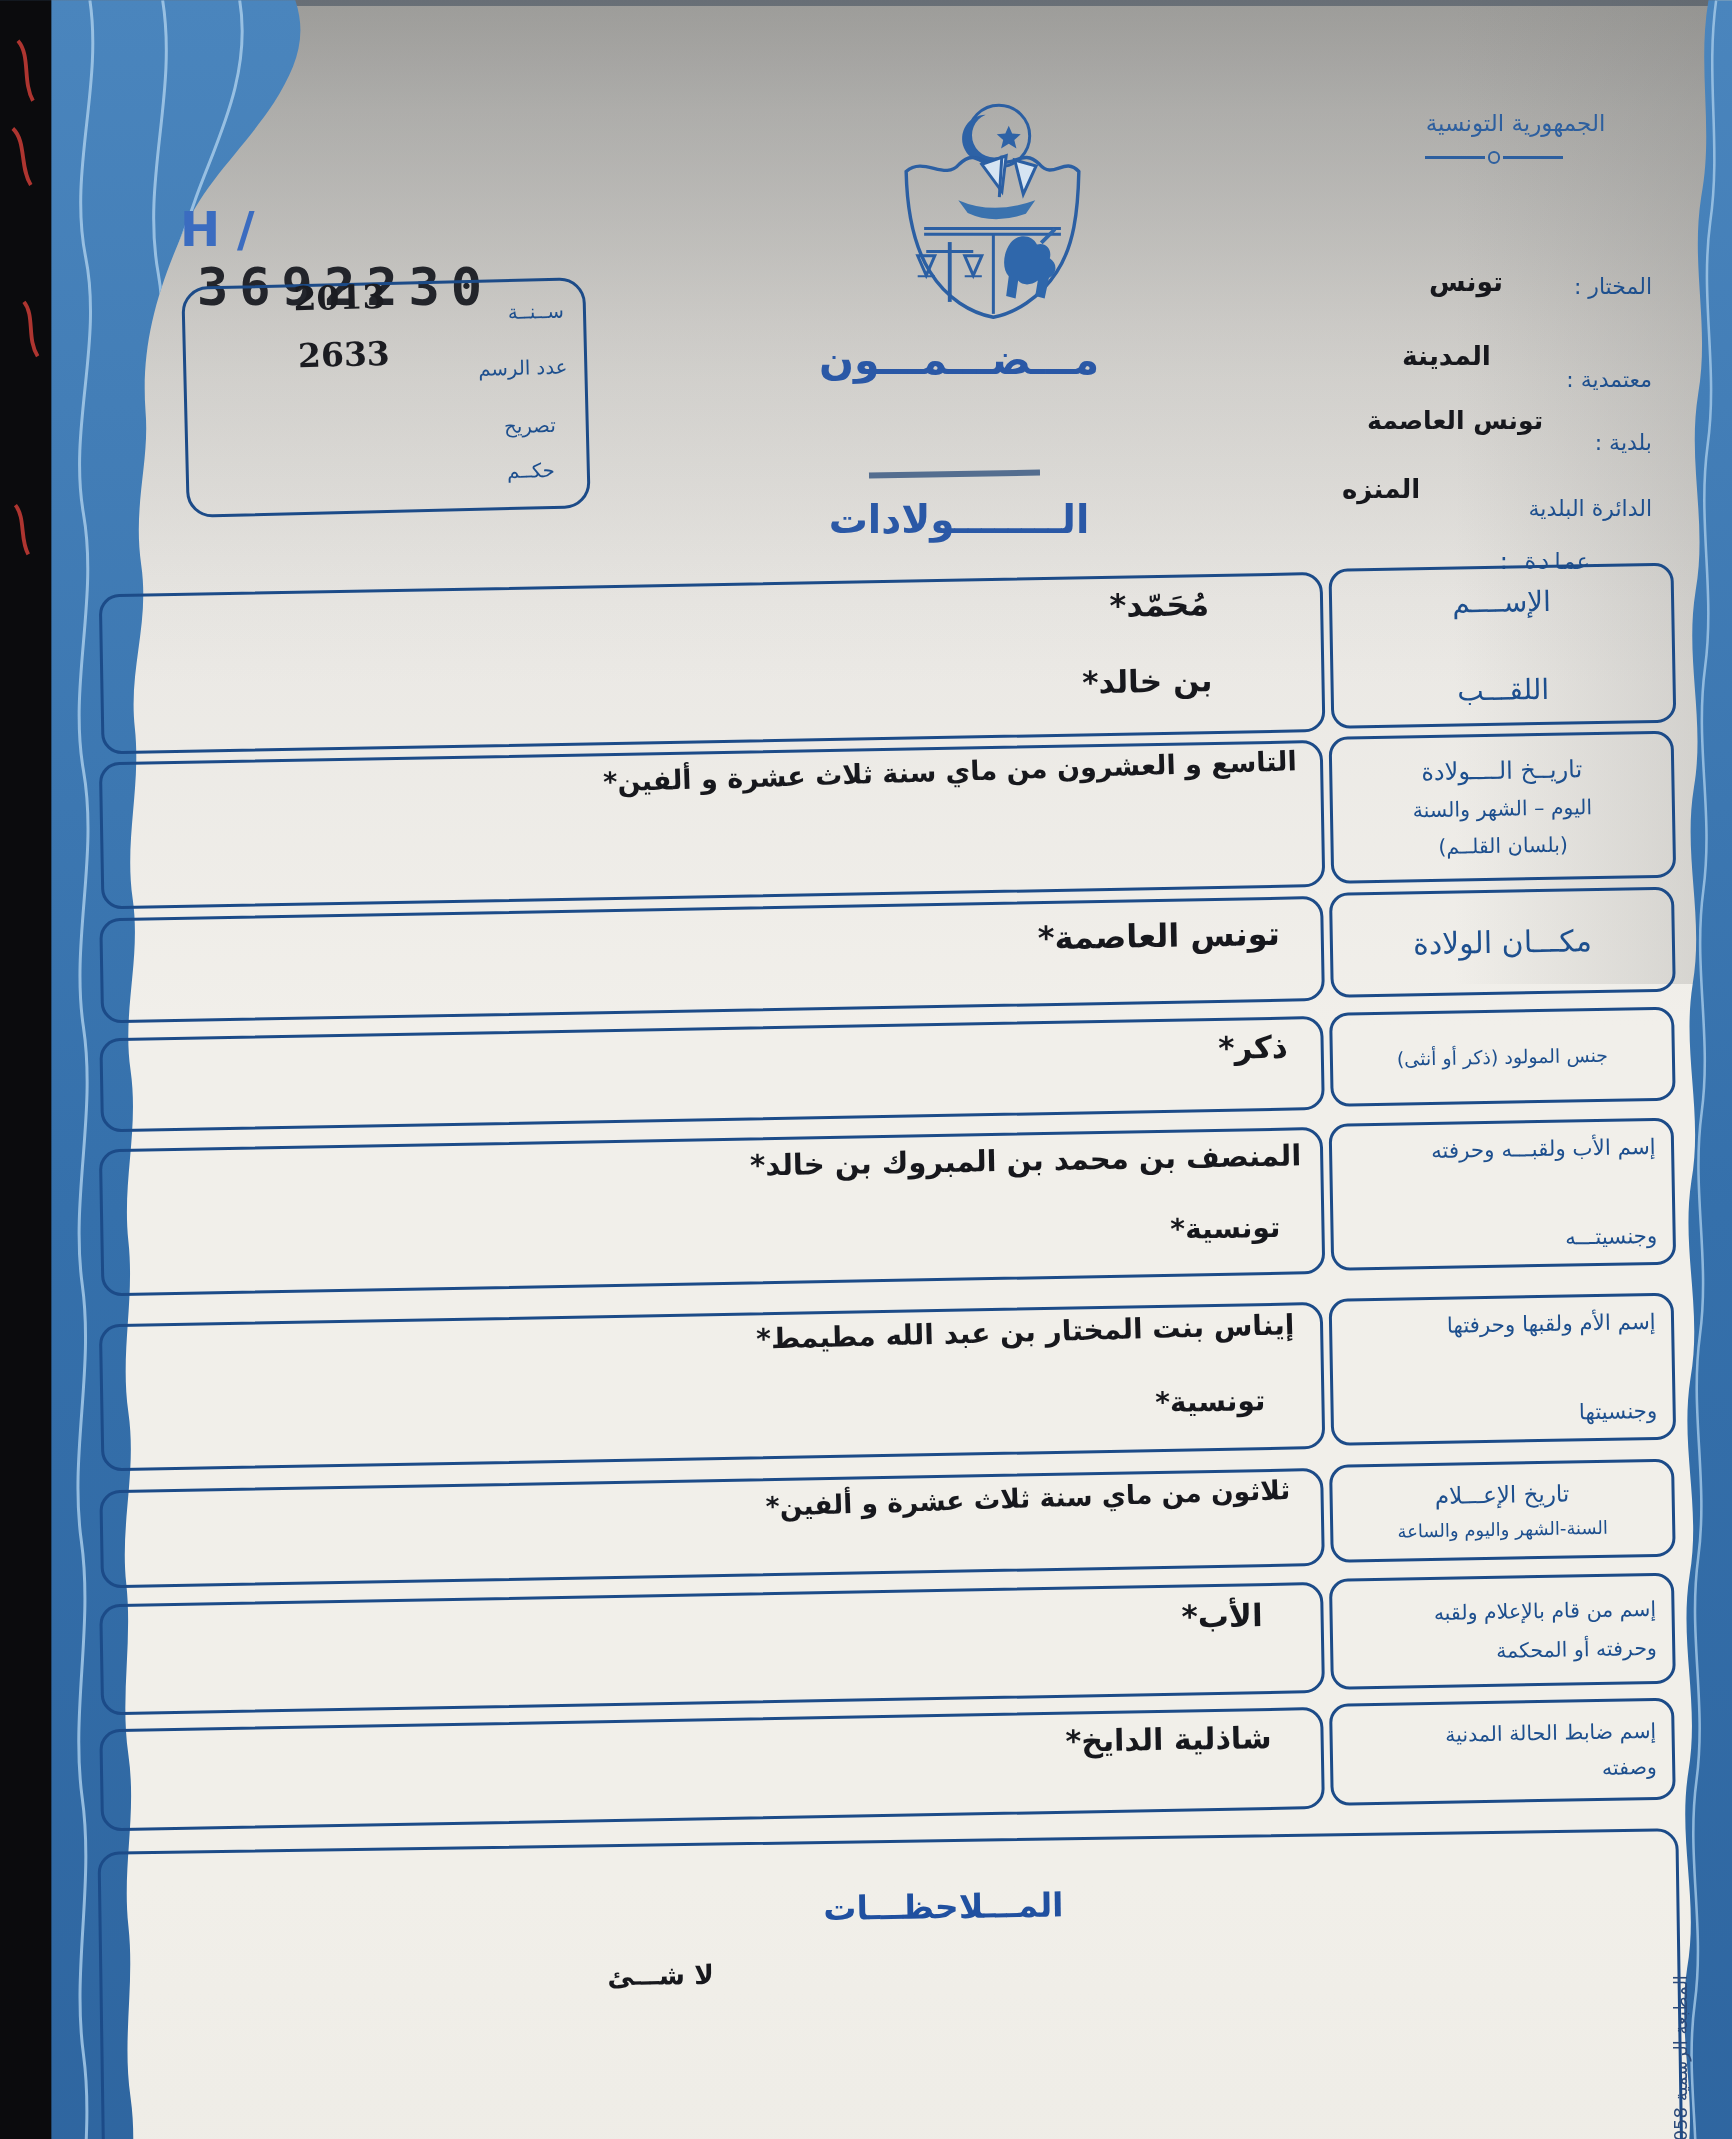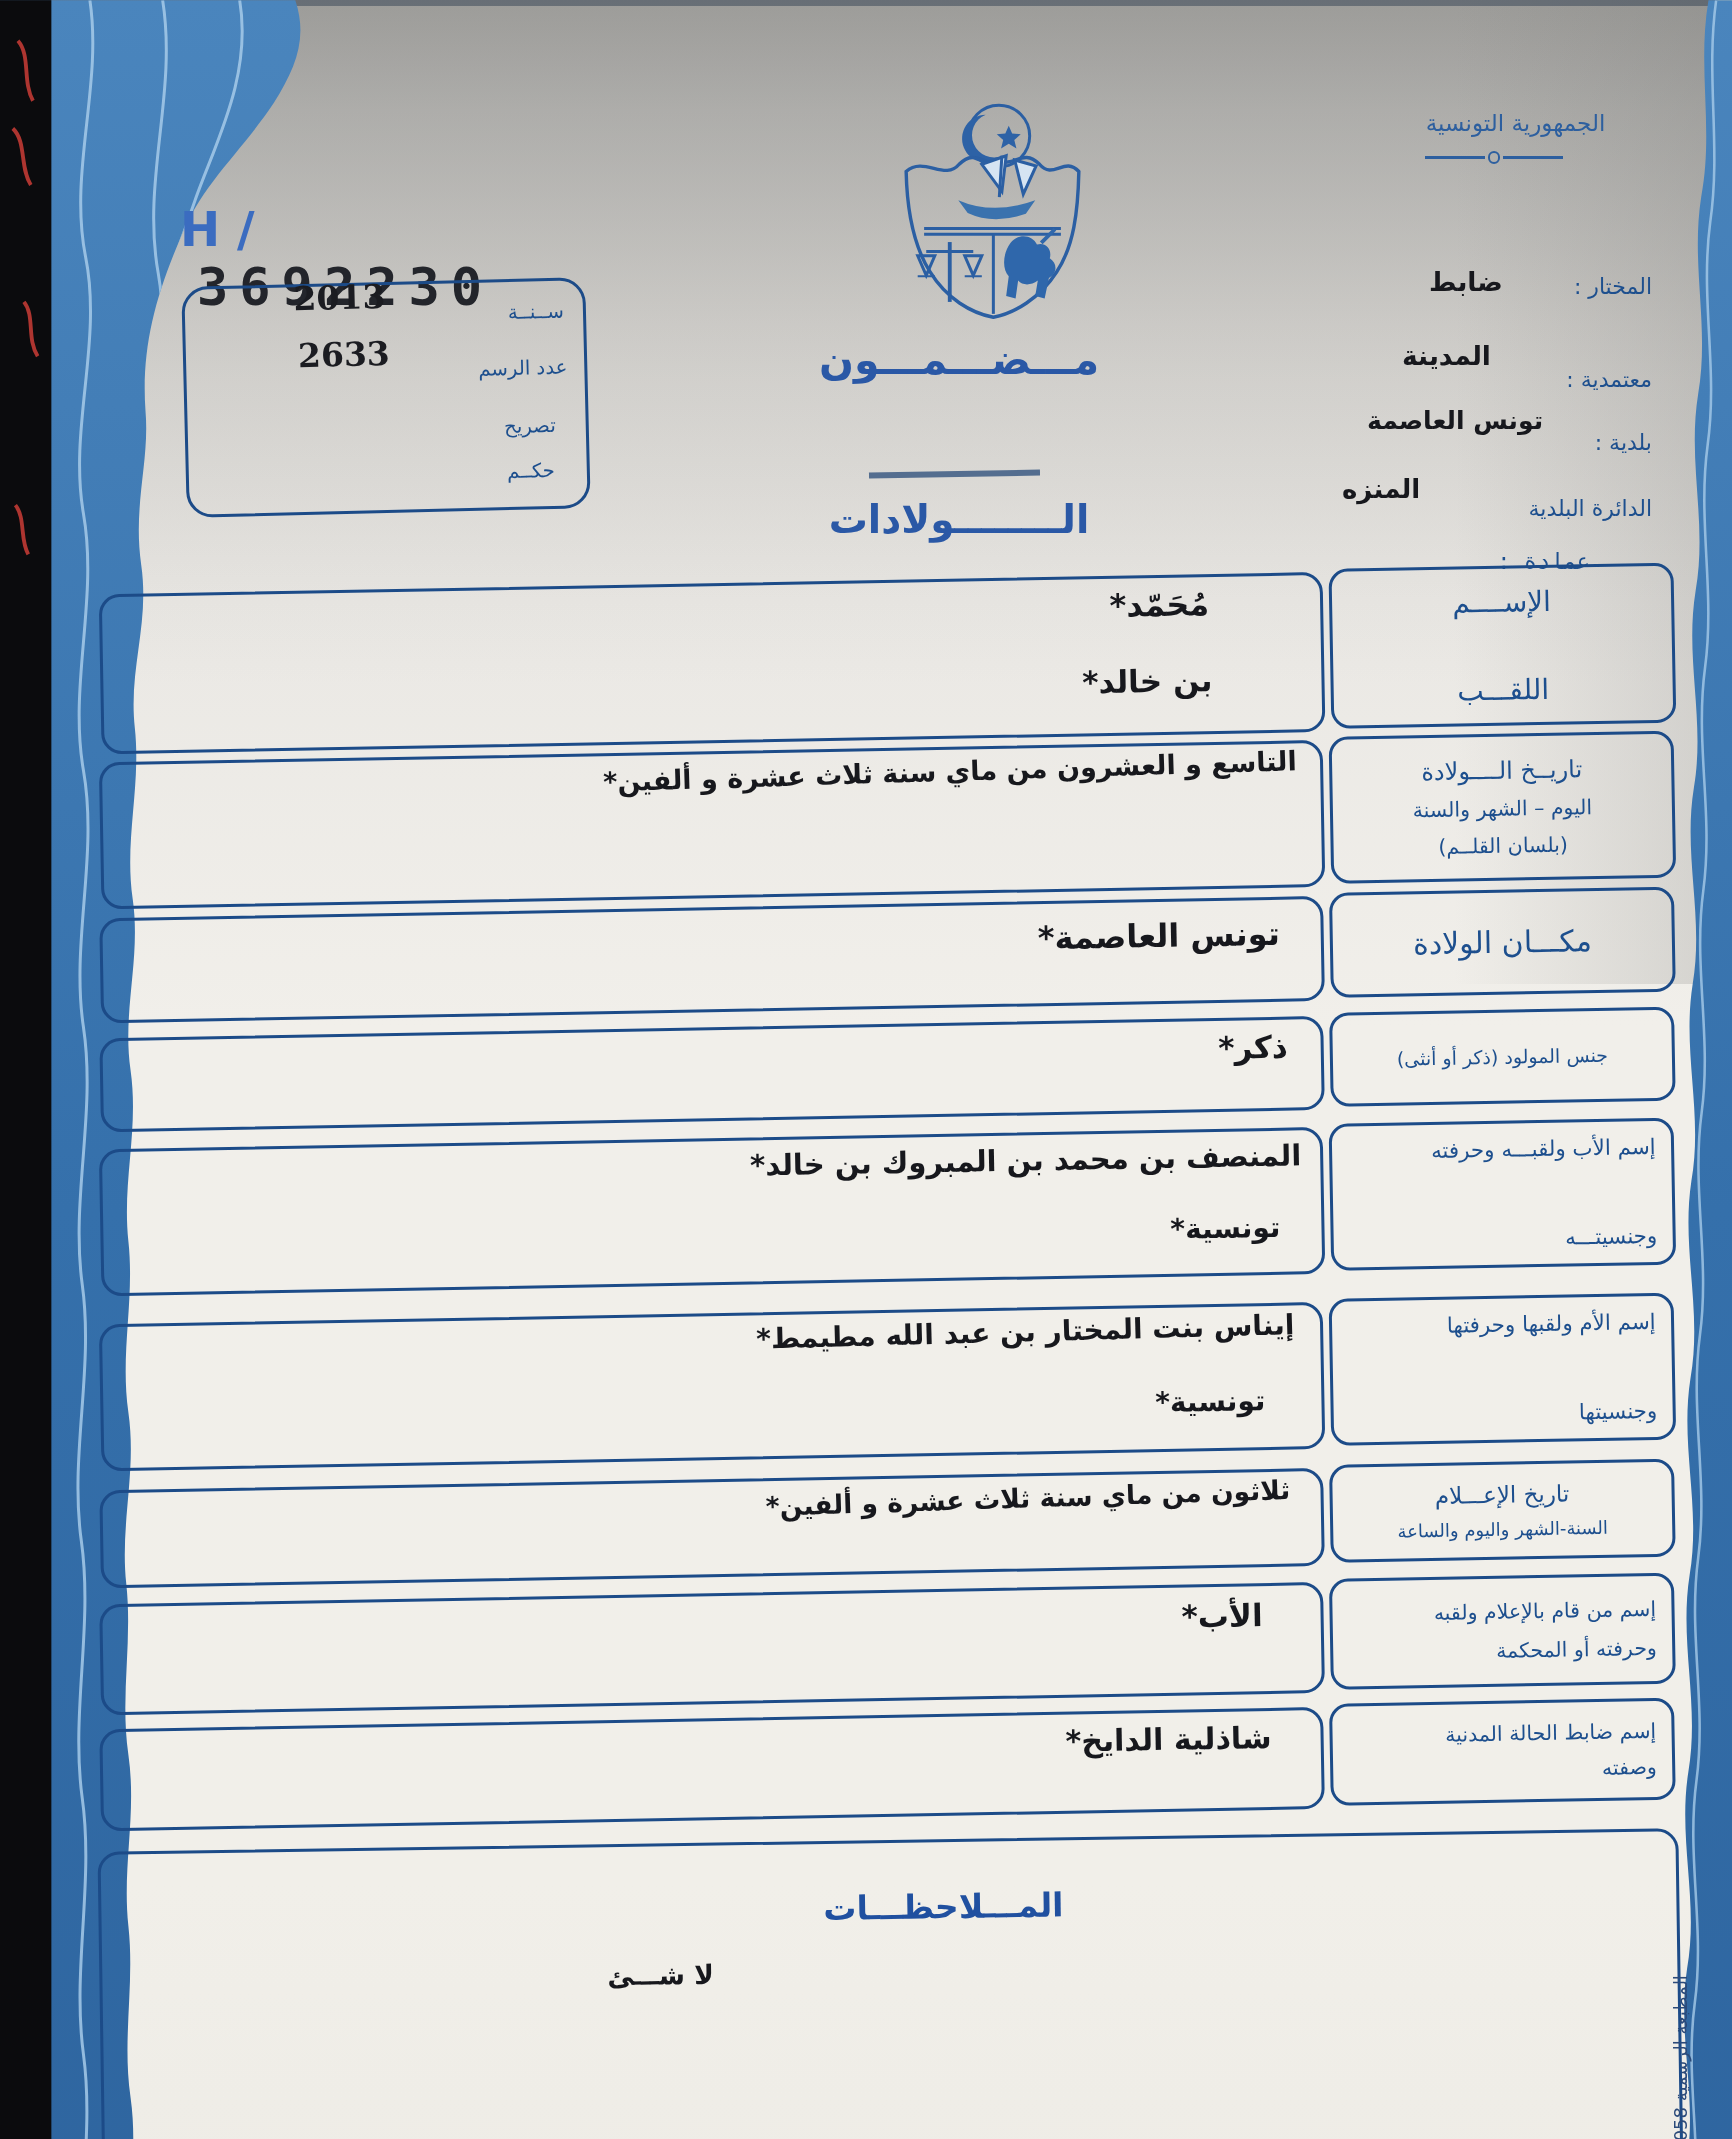--- a/index.html
+++ b/index.html
@@ -118,21 +118,21 @@
   <div class="abs rtl inkblue" style="left:959px;top:336px;transform:translateX(-50%);font-size:41px;font-weight:bold;white-space:nowrap;">مـــضـــمـــون</div>
   <div class="abs" style="left:869px;top:471px;width:171px;height:5.6px;background:#3c5a82;opacity:.85;transform:rotate(-1deg);"></div>
   <div class="abs rtl inkblue" style="left:959px;top:497px;transform:translateX(-50%);font-size:39px;font-weight:bold;white-space:nowrap;">الــــــــولادات</div>
 
   <div class="abs rtl" style="left:1387px;top:110px;width:257px;text-align:center;font-size:23px;color:#2d5f9f;">الجمهورية التونسية</div>
   <div class="abs" style="left:1425px;top:151px;">
     <span class="ornline"></span><span class="orndot"></span><span class="ornline"></span>
   </div>
 
   <div class="abs rtl blue" style="left:1547px;top:274px;width:105px;font-size:22px;">المختار :</div>
-  <div class="abs rtl val" style="left:1429px;top:266px;font-size:26.5px;">ضابط</div>
+  <div class="abs rtl val" style="left:1429px;top:266px;font-size:26.5px;">تونس</div>
 
   <div class="abs rtl blue" style="left:1536px;top:367px;width:116px;font-size:22px;">معتمدية :</div>
   <div class="abs rtl val" style="left:1402px;top:340px;font-size:26.5px;">المدينة</div>
 
   <div class="abs rtl blue" style="left:1566px;top:430px;width:86px;font-size:22px;">بلدية :</div>
   <div class="abs rtl val" style="left:1367px;top:406px;font-size:25px;white-space:nowrap;">تونس العاصمة</div>
 
   <div class="abs rtl blue" style="left:1464px;top:496px;width:188px;font-size:22px;">الدائرة البلدية</div>
   <div class="abs rtl val" style="left:1342px;top:474px;font-size:26px;">المنزه</div>
 

